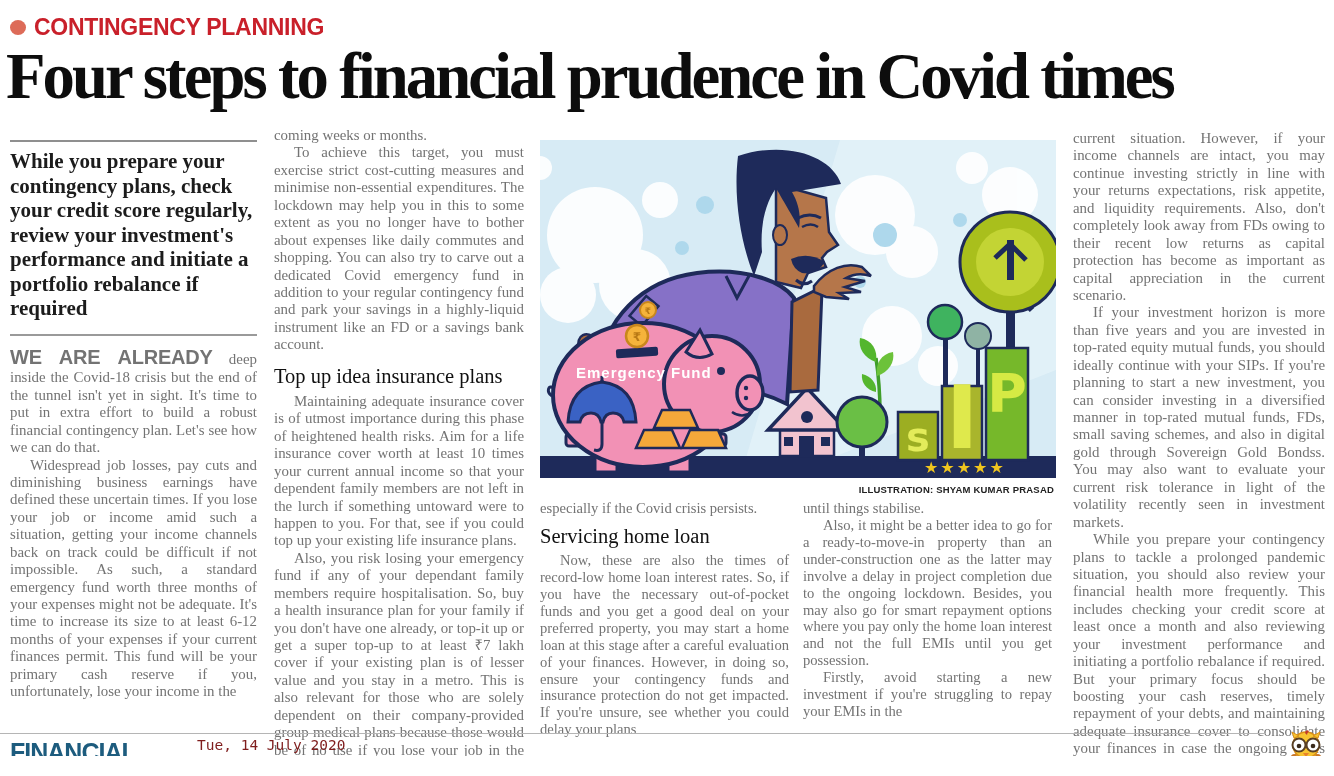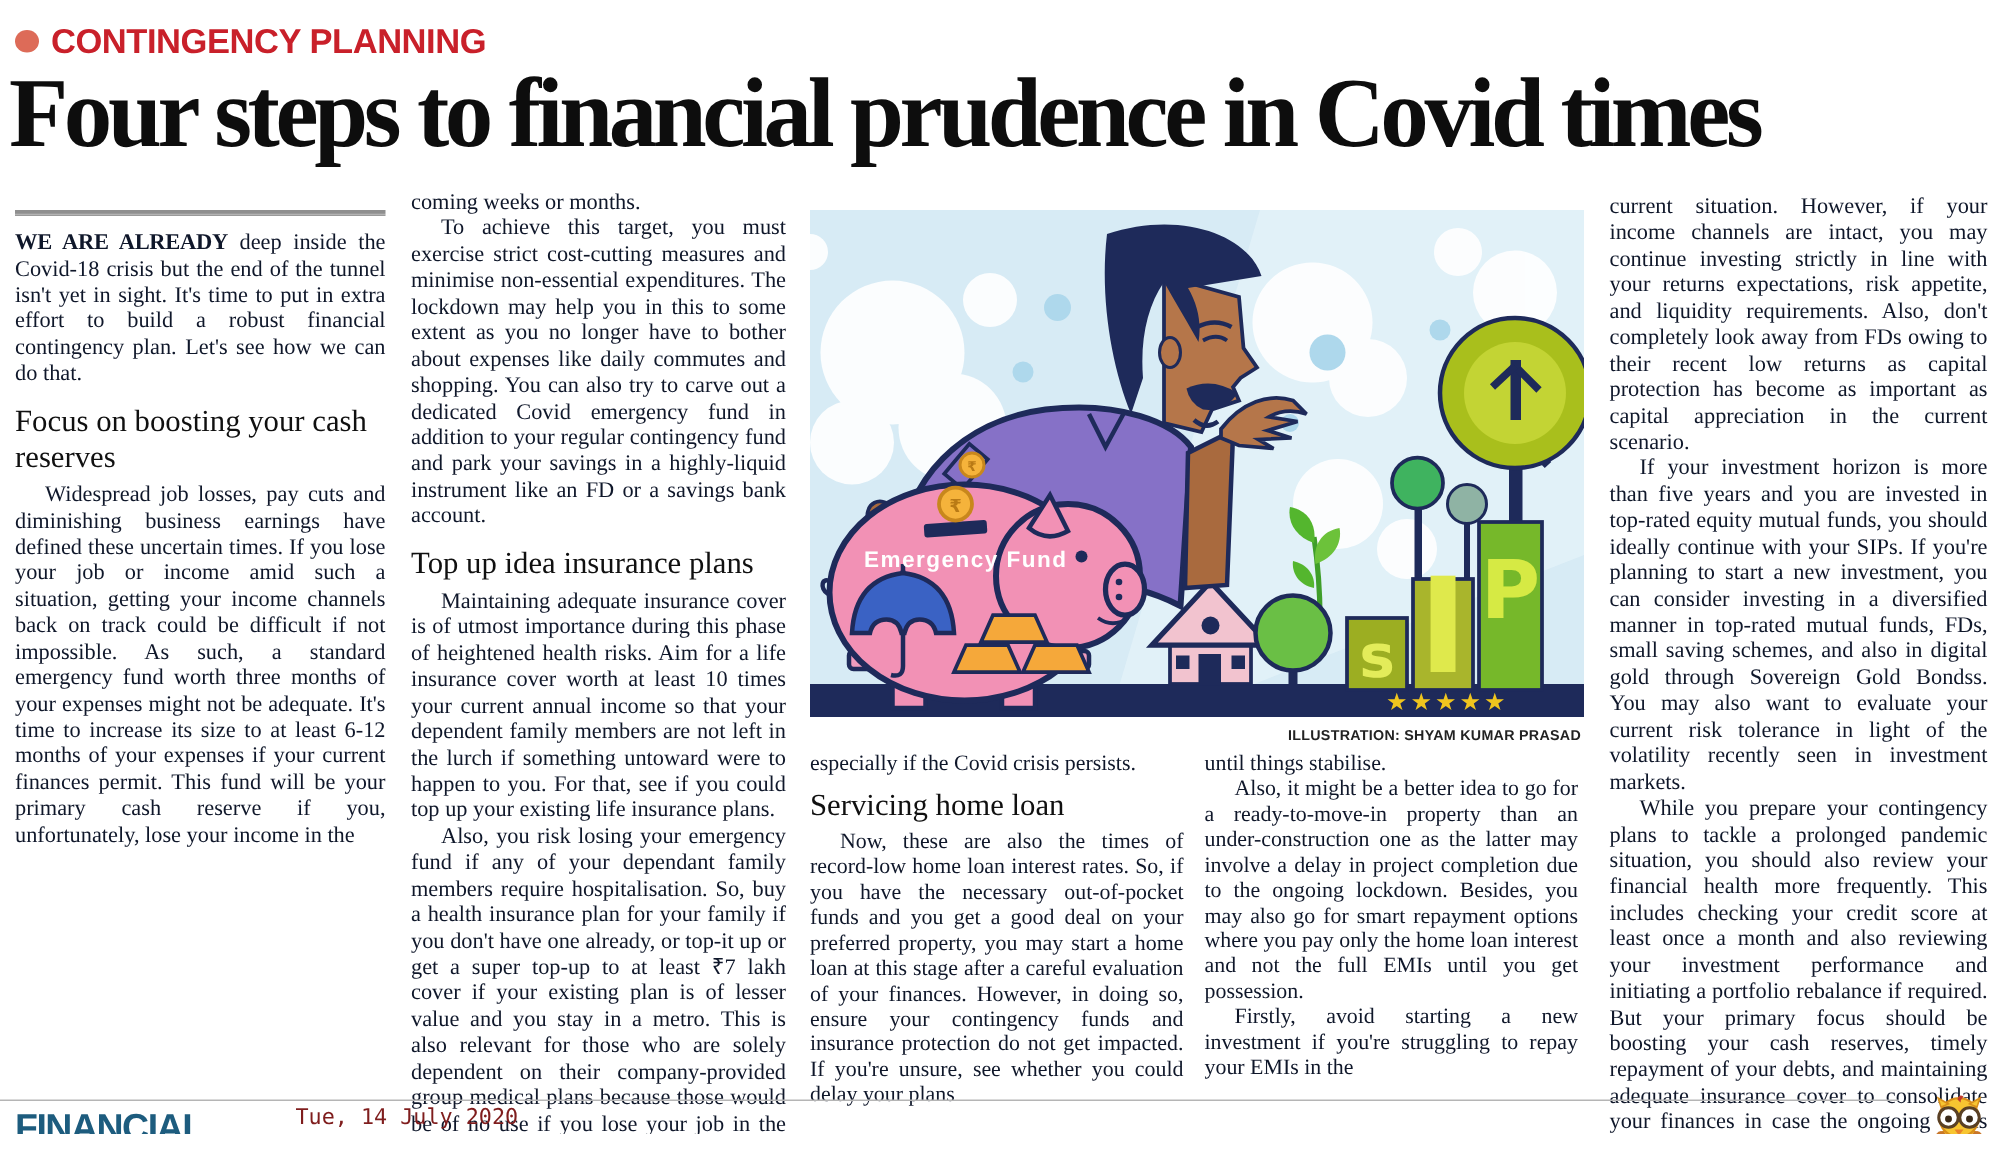--- a/index.html
+++ b/index.html
@@ -18,26 +18,26 @@
   .col1{left:10px;top:140px;width:247px;}
   .col2{left:274px;top:127px;width:250px;}
   .mid{left:540px;top:140px;width:516px;}
   .col5{left:1073px;top:130px;width:252px;}
   .rule{border-top:2px solid #8f8f8f;height:0;}
   .rule-thin{border-top:1.5px solid #9a9a9a;height:0;}
   .standfirst{font-weight:bold;font-size:21px;line-height:1.17;color:#1c1c1c;
         padding:7px 0 13px 0;}
   .byline{font-family:"Liberation Sans",sans-serif;font-weight:bold;font-size:14.5px;
         letter-spacing:0.2px;color:#111;padding:9px 1px 7px 1px;}
-  .body-text p{margin:0;text-align:justify;font-size:14.9px;line-height:1.17;color:#0f172a;}
+  .body-text p{margin:0;text-align:justify;font-size:14.9px;line-height:1.17;color:#737373;}
   .mid .body-text p, .col5 .body-text p{font-size:14.6px;line-height:1.16;}
   .indent{text-indent:20px;}
   .subhead{font-size:20.5px;line-height:1.18;color:#101010;margin:10px 0 5px 0;font-weight:normal;}
   .mid .subhead{margin:7px 0 4px 0;}
-  .lead-in{font-family:Liberation Serif, serif;font-weight:bold;font-size:15px;
+  .lead-in{font-family:Liberation Sans, sans-serif;font-weight:bold;font-size:20px;
         letter-spacing:-0.2px;}
   .col1 .body-text{margin-top:10px;}
   .caption{font-family:"Liberation Sans",sans-serif;font-weight:bold;font-size:9.5px;
         color:#222;text-align:right;margin:2px 2px 5px 0;letter-spacing:0.2px;}
   .mid-cols{display:flex;gap:14px;}
   .mid-cols .subcol{width:249px;}
   
   .footer{position:absolute;left:0;top:733px;width:1334px;height:43px;}
   .footer-rule{position:absolute;left:0;top:0;width:1266px;border-top:1px solid #b5b5b5;}
   .fe-logo{position:absolute;left:10px;top:7px;width:190px;}
@@ -53,25 +53,25 @@
 <div class="page">
 
   <div class="kicker">
     <span class="kicker-dot"></span>
     <span class="kicker-label">CONTINGENCY PLANNING</span>
   </div>
   <h1 class="headline" style="margin:0;">Four steps to financial prudence in Covid times</h1>
 
   <div class="col col1">
     <div class="rule"></div>
+    <div class="standfirst">While you prepare your contingency plans, check your credit score regularly, review your investment's performance and initiate a portfolio rebalance if required</div>
     <div class="rule-thin"></div>
     <div class="rule-thin"></div>
     <div class="body-text">
       <p><span class="lead-in">WE ARE ALREADY</span><span> deep inside the Covid-18 crisis but the end of the tunnel isn't yet in sight. It's time to put in extra effort to build a robust financial contingency plan. Let's see how we can do that.</span></p>
-      <h3 class="subhead">Focus on boosting your cash reserves</h3>
       <p class="indent">Widespread job losses, pay cuts and diminishing business earnings have defined these uncertain times. If you lose your job or income amid such a situation, getting your income channels back on track could be difficult if not impossible. As such, a standard emergency fund worth three months of your expenses might not be adequate. It's time to increase its size to at least 6-12 months of your expenses if your current finances permit. This fund will be your primary cash reserve if you, unfortunately, lose your income in the</p>
     </div>
   </div>
 
   <div class="col col2 body-text">
     <p>coming weeks or months.</p>
     <p class="indent">To achieve this target, you must exercise strict cost-cutting measures and minimise non-essential expenditures. The lockdown may help you in this to some extent as you no longer have to bother about expenses like daily commutes and shopping. You can also try to carve out a dedicated Covid emergency fund in addition to your regular contingency fund and park your savings in a highly-liquid instrument like an FD or a savings bank account.</p>
     <h3 class="subhead">Top up idea insurance plans</h3>
     <p class="indent">Maintaining adequate insurance cover is of utmost importance during this phase of heightened health risks. Aim for a life insurance cover worth at least 10 times your current annual income so that your dependent family members are not left in the lurch if something untoward were to happen to you. For that, see if you could top up your existing life insurance plans.</p>
     <p class="indent">Also, you risk losing your emergency fund if any of your dependant family members require hospitalisation. So, buy a health insurance plan for your family if you don't have one already, or top-it up or get a super top-up to at least ₹7 lakh cover if your existing plan is of lesser value and you stay in a metro. This is also relevant for those who are solely dependent on their company-provided group medical plans because those would be of no use if you lose your job in the current crisis. Adequate insurance cover will give you the much-needed mental peace,</p>

